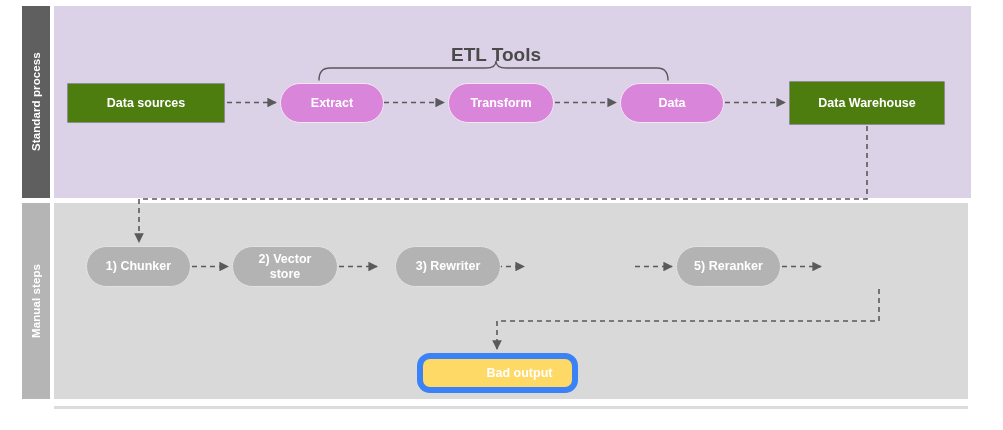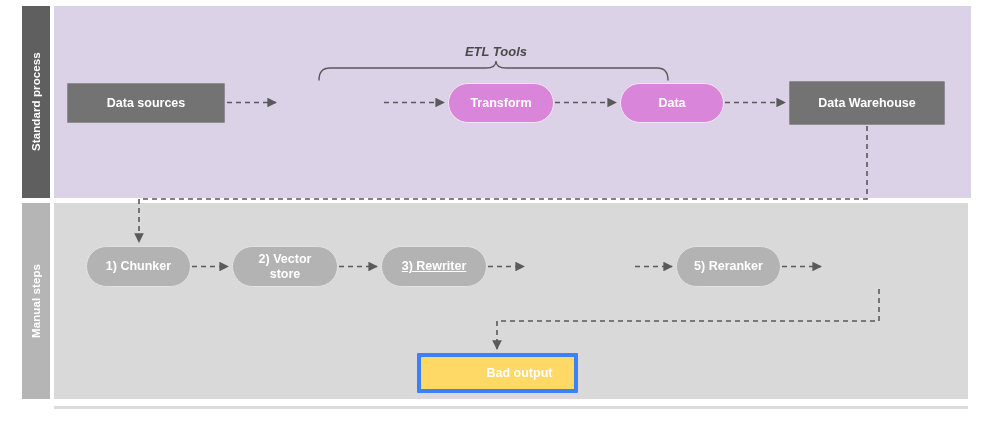--- a/index.html
+++ b/index.html
@@ -55,51 +55,50 @@
     align-items: center;
     justify-content: center;
     text-align: center;
     color: #ffffff;
     font-weight: bold;
     font-size: 12.5px;
     line-height: 15px;
     box-sizing: border-box;
   }
   .node.rect {
-    background: #737373;
+    background: #4d7c0f;
     border: 1px solid #8d8d8d;
     border-radius: 1px;
   }
   .node.pill-purple {
     background: #d985d9;
     border: 1.5px solid #f4e4f4;
     border-radius: 22px;
   }
   .node.pill-gray {
     background: #b3b3b3;
     border: 1.5px solid #e2e2e2;
     border-radius: 22px;
   }
   .node.warn {
     background: #ffd966;
-    border: 4px solid #3b82f6;
-    border-radius: 1px;
+    border: 6px solid #3b82f6;
+    border-radius: 13px;
     padding-left: 44px;
   }
 
   
   #etl-label {
     position: absolute;
     left: 406px; top: 44px;
     width: 180px;
     text-align: center;
-    font-size: 13px;
+    font-size: 19px;
     font-weight: bold;
     color: #4a4a4a;
-    font-style: italic;
   }
 
   
   #wires {
     position: absolute;
     left: 0; top: 0;
     width: 1003px; height: 430px;
     pointer-events: none;
   }
 </style>
@@ -142,32 +141,33 @@
       <line x1="782" y1="266.5" x2="821" y2="266.5"></line>
     </g>
 
     <path d="M 879 289 L 879 321 L 497 321 L 497 349" stroke="#5a5a5a" stroke-width="1.6" fill="none" stroke-dasharray="5,4" marker-end="url(#arrow)"></path>
   </svg>
 
   <div id="etl-label">ETL Tools</div>
 
   <div class="node rect" style="left:67px;  top:83px;  width:158px; height:40px;">Data sources</div>
 
+  <div class="node pill-purple" style="left:280px; top:83px; width:104px; height:40px;">Extract</div>
 
   <div class="node pill-purple" style="left:448px; top:83px; width:106px; height:40px;">Transform</div>
 
   <div class="node pill-purple" style="left:620px; top:83px; width:104px; height:40px;">Data</div>
 
   <div class="node rect" style="left:789px; top:81px; width:156px; height:44px;text-align:right;">Data Warehouse</div>
 
   <div class="node pill-gray" style="left:86px;  top:246px; width:105px; height:41px;">1) Chunker</div>
 
   <div class="node pill-gray" style="left:232px; top:246px; width:106px; height:41px; padding:0 18px;">2) Vector store</div>
 
-  <div class="node pill-gray" style="left:381px; top:246px; width:106px; height:41px;text-decoration:underline;">3) Rewriter</div>
+  <div class="node pill-gray" style="left:395px; top:246px; width:106px; height:41px;">3) Rewriter</div>
 
 
   <div class="node pill-gray" style="left:676px; top:246px; width:105px; height:41px;">5) Reranker</div>
 
 
   <div class="node warn" style="left:417px; top:353px; width:161px; height:40px;">Bad output</div>
 
 </div>
 
 </body></html>

